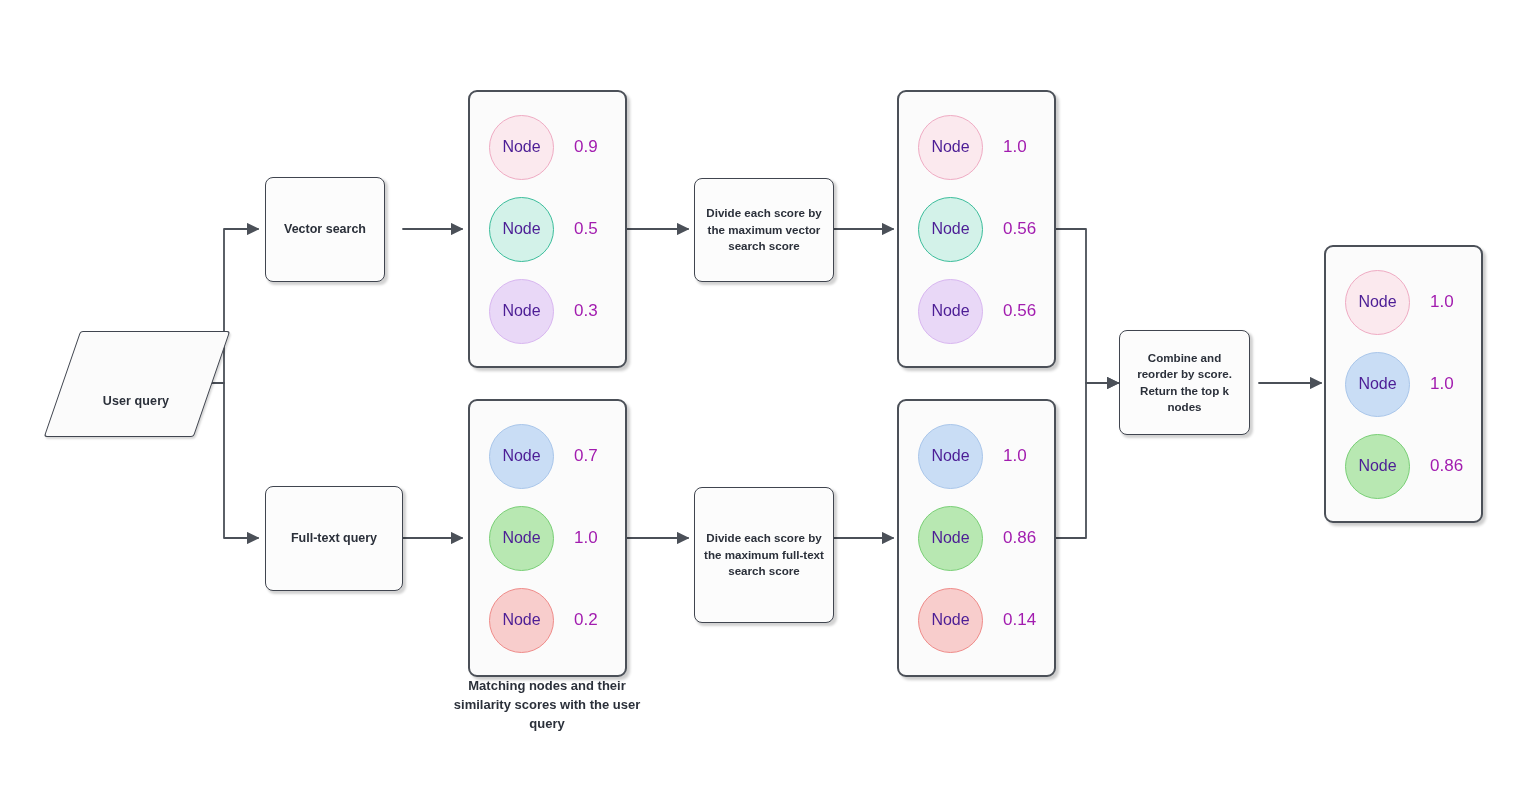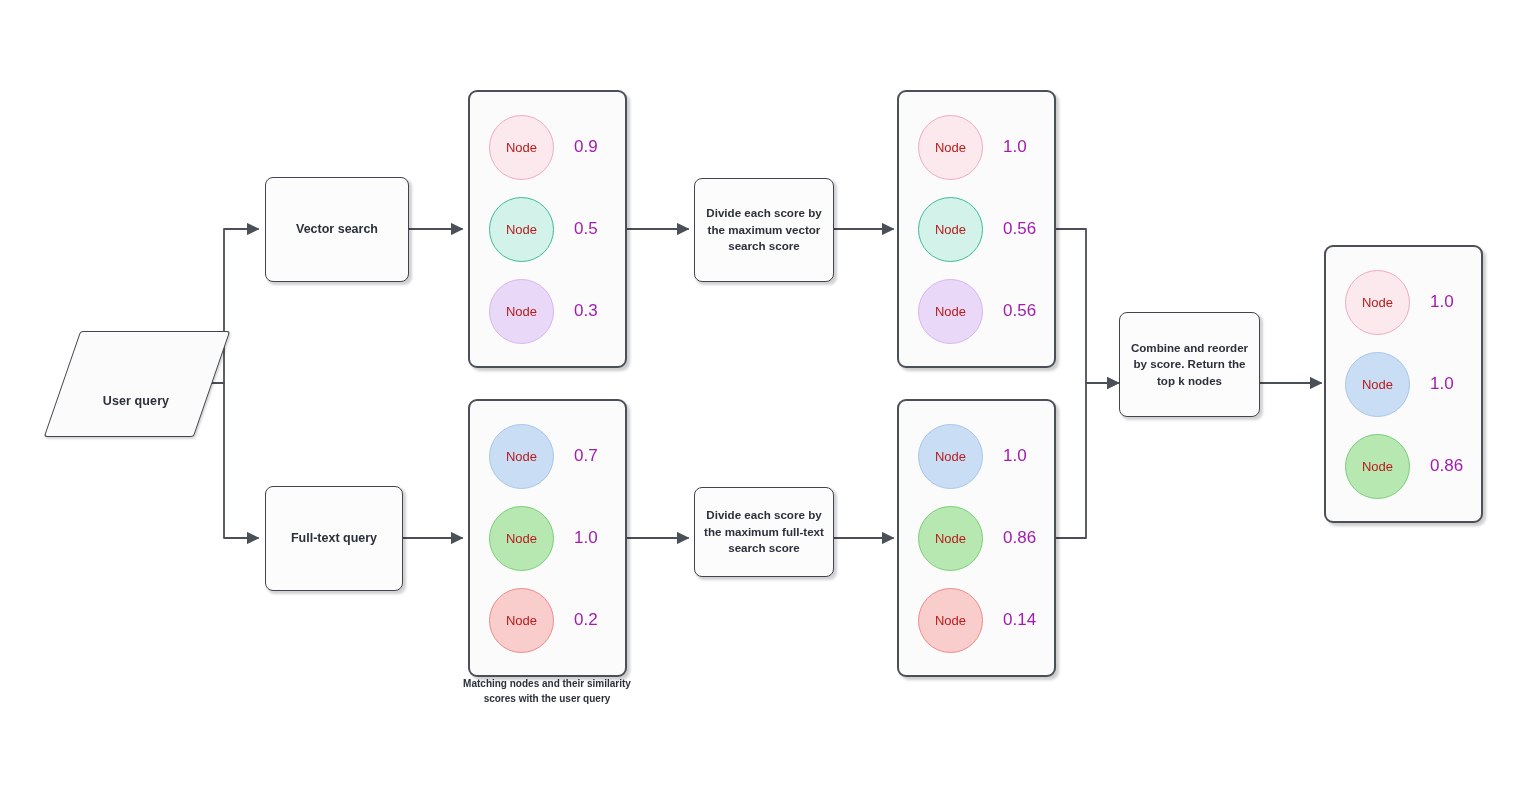--- a/index.html
+++ b/index.html
@@ -91,37 +91,37 @@
     padding-left: 19px;
     box-sizing: border-box;
   }
   .circle {
     width: 65px;
     height: 65px;
     border-radius: 50%;
     display: flex;
     align-items: center;
     justify-content: center;
-    font-size: 13px;
-    color: #b91c1c;
+    font-size: 16px;
+    color: #4c1d95;
     box-sizing: border-box;
     flex: 0 0 auto;
   }
   .score {
     font-size: 17px;
     color: #a21caf;
     margin-left: 20px;
     white-space: nowrap;
   }
 
   
   .caption {
     position: absolute;
     text-align: center;
-    font-size: 10px;
+    font-size: 13px;
     font-weight: bold;
     color: #2b303a;
     line-height: 1.45;
     width: 200px;
   }
 </style>
 </head>
 <body>
 
 <div id="canvas">
@@ -156,37 +156,37 @@
 
       <path d="M 1259 383 L 1321 383"></path>
     </g>
   </svg>
 
   <div class="abs" style="left:62px; top:331px; width:148px; height:104px;">
     <div class="parallelogram"></div>
     <div class="parallelogram-label">User query</div>
   </div>
 
-  <div class="abs proc" style="left:265px; top:177px; width:144px; height:105px;">
+  <div class="abs proc" style="left:265px; top:177px; width:120px; height:105px;">
     <span>Vector search</span>
   </div>
 
   <div class="abs proc" style="left:265px; top:486px; width:138px; height:105px;">
     <span>Full-text query</span>
   </div>
 
   <div class="abs proc small-text" style="left:694px; top:178px; width:140px; height:104px;">
     <span>Divide each score by the maximum vector search score</span>
   </div>
 
-  <div class="abs proc small-text" style="left:694px; top:487px; width:140px; height:90px;">
+  <div class="abs proc small-text" style="left:694px; top:487px; width:140px; height:136px;">
     <span>Divide each score by the maximum full-text search score</span>
   </div>
 
-  <div class="abs proc small-text" style="left:1119px; top:312px; width:141px; height:105px;">
+  <div class="abs proc small-text" style="left:1119px; top:330px; width:131px; height:105px;">
     <span>Combine and reorder by score. Return the top k nodes</span>
   </div>
 
   <div class="abs panel" style="left:468px; top:90px; width:159px; height:278px;">
       <div class="node-row">
         <div class="circle" style="background: rgb(251, 233, 238); border: 1.8px solid rgb(239, 171, 195);">
           <span>Node</span>
         </div>
         <div class="score">0.9</div>
       </div>

